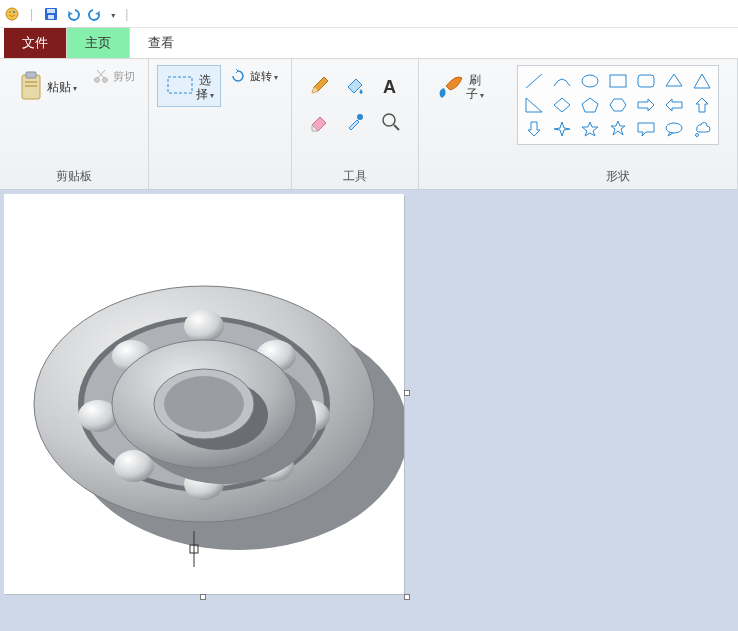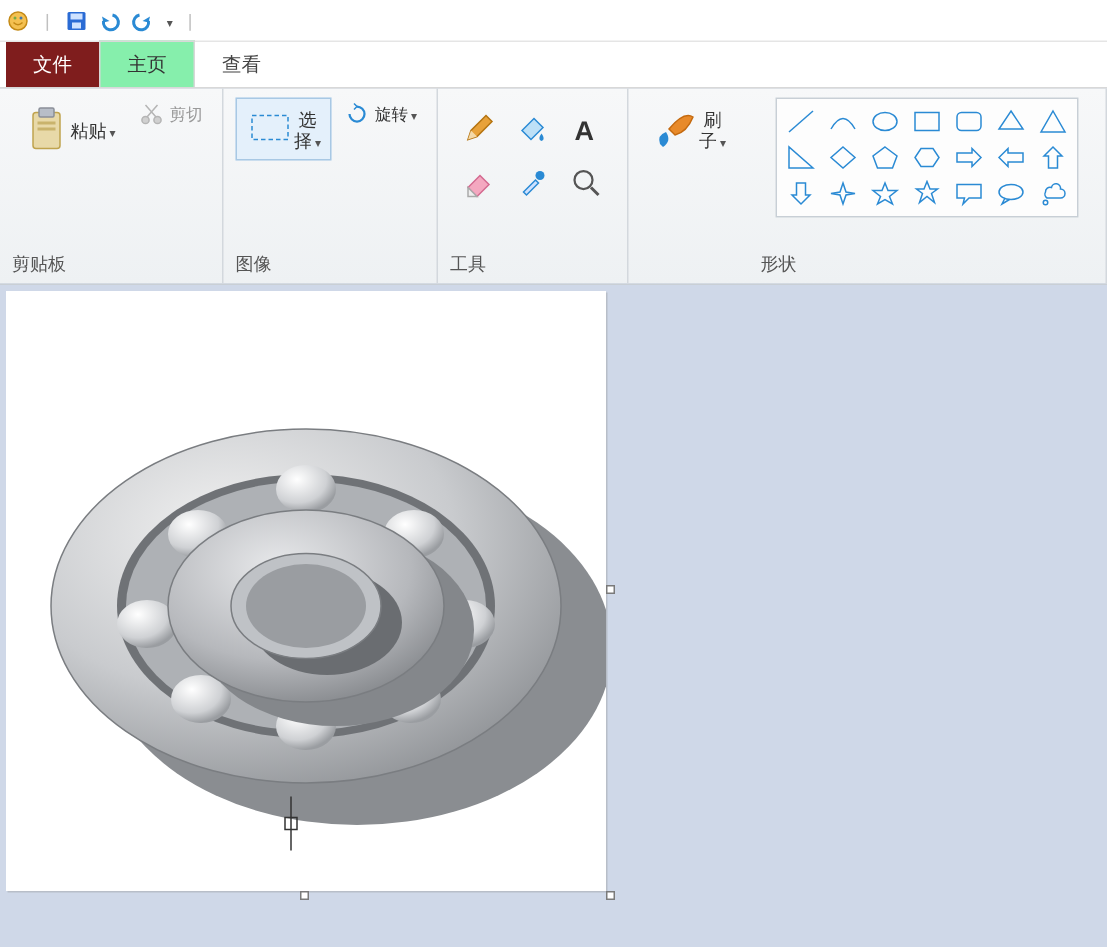--- a/index.html
+++ b/index.html
@@ -15,21 +15,21 @@
   .tabs { display: flex; align-items: flex-end; height: 30px; background: #fff; padding-left: 4px; gap: 0; }
   .tab { padding: 6px 18px; font-size: 13px; cursor: pointer; }
   .tab.file { background: #7f1d1d; color: #fff; }
   .tab.active { background: #86efac; border: 1px solid #d8d8d8; border-bottom: none; color: #333; }
   .tab.inactive { color: #444; }
 
   
   .ribbon { background: linear-gradient(#f7f8f9,#eef1f3); border-top: 1px solid #d8d8d8; border-bottom: 1px solid #c9cfd5; display: flex; height: 132px; }
   .group { border-right: 1px solid #d3d8dd; padding: 6px 8px 2px 8px; display: flex; flex-direction: column; align-items: center; }
   .group-content { flex: 1; display: flex; align-items: flex-start; gap: 4px; }
-  .group-label { font-size: 12px; color: #555; padding: 4px 0 2px 0; width: 100%; }
+  .group-label { font-size: 12px; color: #555; padding: 4px 0 2px 0; text-align: center; width: 100%; }
 
   
   .bigbtn { display: flex; flex-direction: row; align-items: center; justify-content: flex-start; padding: 4px 6px; border: 1px solid transparent; min-width: 42px; }
   .bigbtn .icon-large { width: 32px; height: 32px; display:flex;align-items:center;justify-content:center; }
   .bigbtn .lbl { font-size: 12px; color: #333; text-align: center; line-height: 1.2; padding-top: 2px; }
   .bigbtn.sel { border:1px solid #a8c8e4; background:#e4f0fb; }
 
   .dd-arrow::after { content: "▾"; font-size: 8px; color: #555; padding-left: 2px; }
 
   
@@ -150,21 +150,20 @@
           <span class="mini-icon">
               <svg viewBox="0 0 16 16">
                 <path d="M8 3 A5 5 0 1 1 3 8" fill="none" stroke="#2a8ad4" stroke-width="1.5"></path>
                 <path d="M6 1 L8 3 L6 5" fill="none" stroke="#2a8ad4"></path>
               </svg>
             </span>
           <span><span>旋转</span><span class="dd-arrow"></span></span>
         </div>
       </div>
     </div>
-    <div class="group-label">图像</div>
   </div>
 
   <div class="group">
     <div class="group-content">
       <div class="tool-grid">
         <div class="tool-cell">
             <svg width="22" height="22" viewBox="0 0 22 22">
               <path d="M4 18 L6 12 L16 2 L20 6 L10 16 Z" fill="#e8a23a" stroke="#b57410"></path>
               <path d="M4 18 L6 12 L10 16 Z" fill="#f4d9a8"></path>
             </svg>

